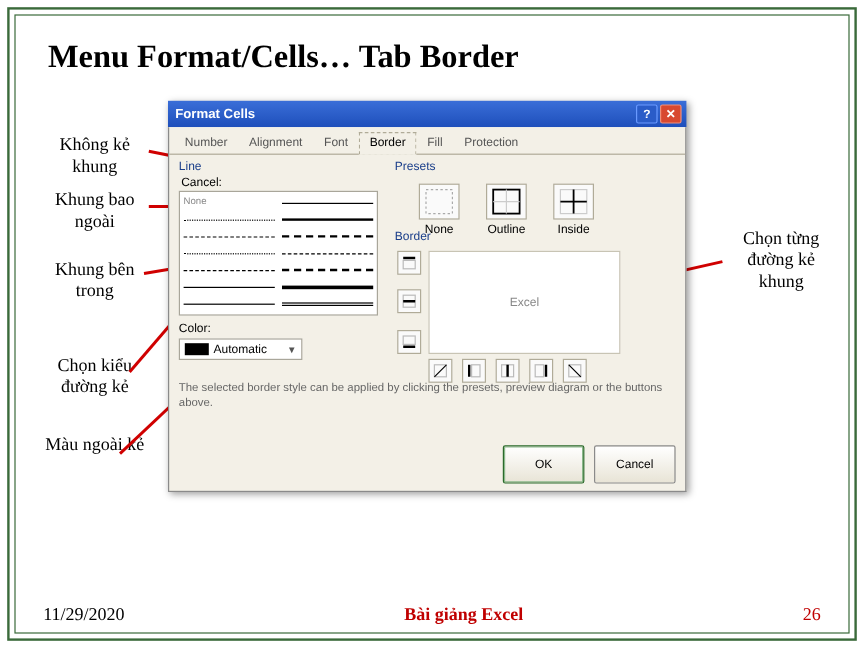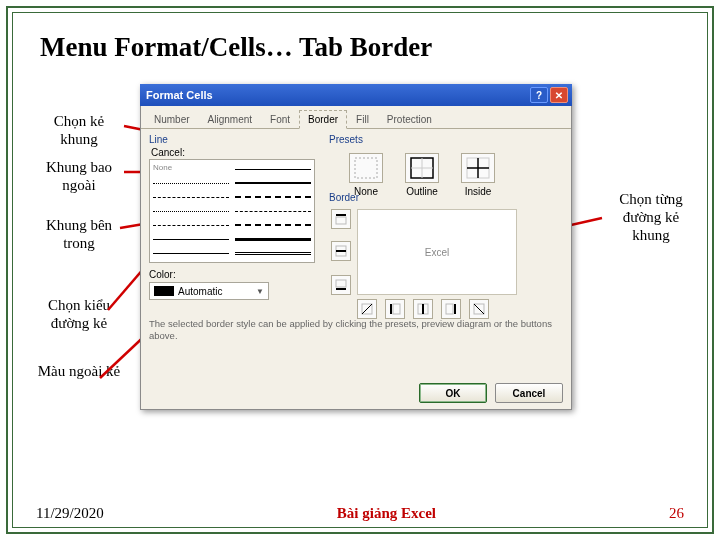--- a/index.html
+++ b/index.html
@@ -36,48 +36,48 @@
   .line-box { position: absolute; top: 0; left: 0; width: 166px; }
   .style-list { width: 166px; height: 104px; border: 1px solid #a9a69a; background: #fff; display: grid; grid-template-columns: 1fr 1fr; grid-template-rows: repeat(7,1fr); padding: 3px; gap: 2px 6px; }
   .style-list div { border-top: 1px solid #000; height: 0; align-self: center; }
   .style-list .none { border: none; color: #888; font-size: 8px; align-self: start; height: auto; }
   .style-list .dotted { border-top-style: dotted; }
   .style-list .dashed { border-top-style: dashed; }
   .style-list .med { border-top-width: 2px; }
   .style-list .thick { border-top-width: 3px; }
   .style-list .dbl { border-top: 3px double #000; }
   .color-row { margin-top: 6px; }
-  .color-sel { margin-top: 2px; width: 120px; height: 18px; border: 1px solid #a9a69a; background: #fff; display: flex; align-items: center; padding: 0 4px; gap: 4px; position: relative; }
+  .color-sel { margin-top: 2px; width: 103px; height: 18px; border: 1px solid #a9a69a; background: #fff; display: flex; align-items: center; padding: 0 4px; gap: 4px; position: relative; }
   .color-sw { width: 20px; height: 10px; background: #000; }
   .color-sel .chev { margin-left: auto; font-size: 8px; color: #555; }
   .presets-box { position: absolute; top: 0; left: 180px; right: 0; }
   .preset-row { display: flex; gap: 22px; padding: 6px 4px 2px 20px; }
   .preset { display: flex; flex-direction: column; align-items: center; gap: 3px; }
   .preset-btn { width: 34px; height: 30px; border: 1px solid #b0ab98; background: #fafafa; display: flex; align-items: center; justify-content: center; }
   .preset-btn svg { width: 26px; height: 24px; }
   .border-box { position: absolute; top: 58px; left: 180px; right: 0; }
   .border-area { position: relative; height: 118px; }
   .edge-btn { position: absolute; width: 20px; height: 20px; border: 1px solid #b0ab98; background: #fafafa; display: flex; align-items: center; justify-content: center; }
   .edge-btn svg { width: 14px; height: 14px; }
   .preview { position: absolute; top: 4px; left: 28px; width: 160px; height: 86px; border: 1px solid #c8c4b4; background: #fff; display: flex; align-items: center; justify-content: center; color: #888; font-size: 10px; }
   .btm-row { position: absolute; top: 94px; left: 28px; display: flex; gap: 8px; }
   .hint { position: absolute; left: 0; right: 0; top: 184px; color: #666; font-size: 9.5px; line-height: 1.3; }
   .dlg-buttons { position: absolute; bottom: 6px; right: 8px; display: flex; gap: 8px; }
-  .btn { width: 68px; height: 20px; border: 1px solid #8a8a8a; background: linear-gradient(#fff,#e8e4d6); font-size: 10px; display: flex; align-items: center; justify-content: center; border-radius: 2px; cursor: pointer; font-weight: bold; }
+  .btn { width: 68px; height: 32px; border: 1px solid #8a8a8a; background: linear-gradient(#fff,#e8e4d6); font-size: 10px; display: flex; align-items: center; justify-content: center; border-radius: 2px; cursor: pointer; }
   .btn.ok { border: 1px solid #2a6a2a; box-shadow: 0 0 0 1px #8ab88a inset; }
 </style>
 </head>
 <body>
 
 <div class="slide-border"></div>
 <div class="inner-border"></div>
 
 <div class="title">Menu Format/Cells… Tab Border</div>
 
-<div class="callout" id="c-none">Chọn kẻ khung</div>
+<div class="callout" id="c-none">Không kẻ khung</div>
 <div class="callout" id="c-outline">Khung bao ngoài</div>
 <div class="callout" id="c-inside">Khung bên trong</div>
 <div class="callout" id="c-style">Chọn kiểu đường kẻ</div>
 <div class="callout" id="c-color">Màu ngoài kẻ</div>
 <div class="callout" id="c-border">Chọn từng đường kẻ khung</div>
 
 <svg class="arrows" width="720" height="540">
   <defs>
     <marker id="ah" markerWidth="10" markerHeight="8" refX="9" refY="4" orient="auto">
       <path d="M0,0 L10,4 L0,8 Z" fill="#d00000"></path>

